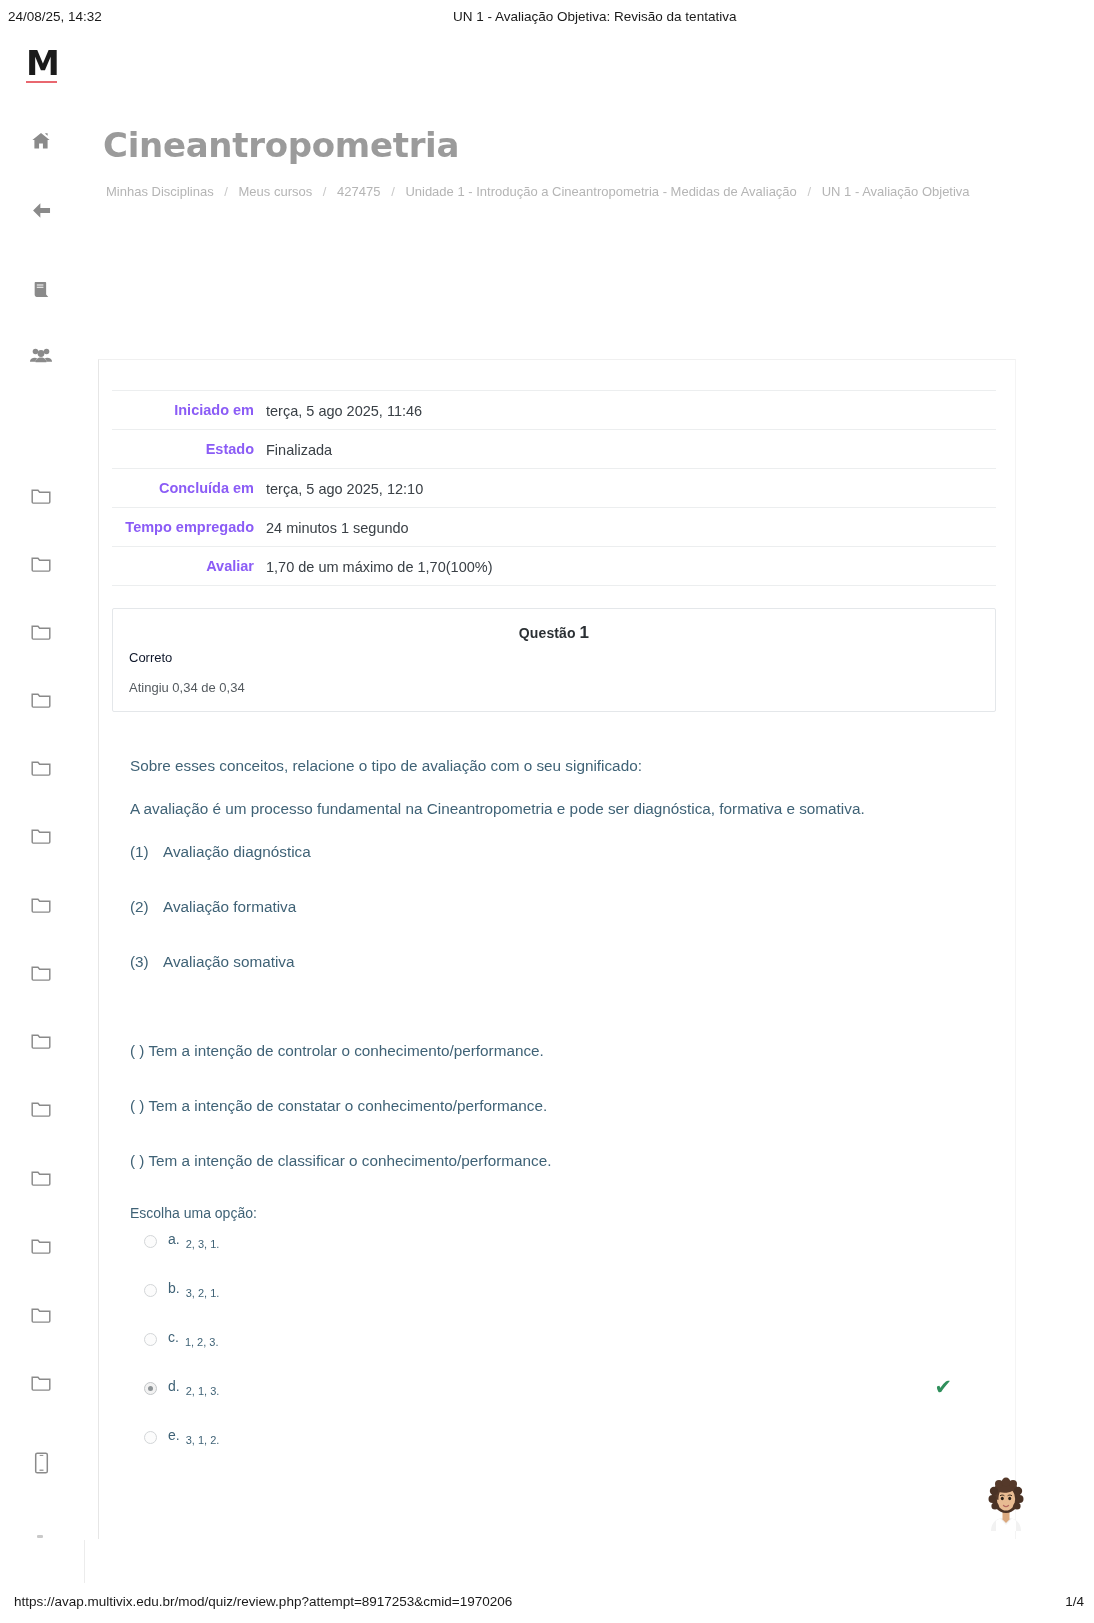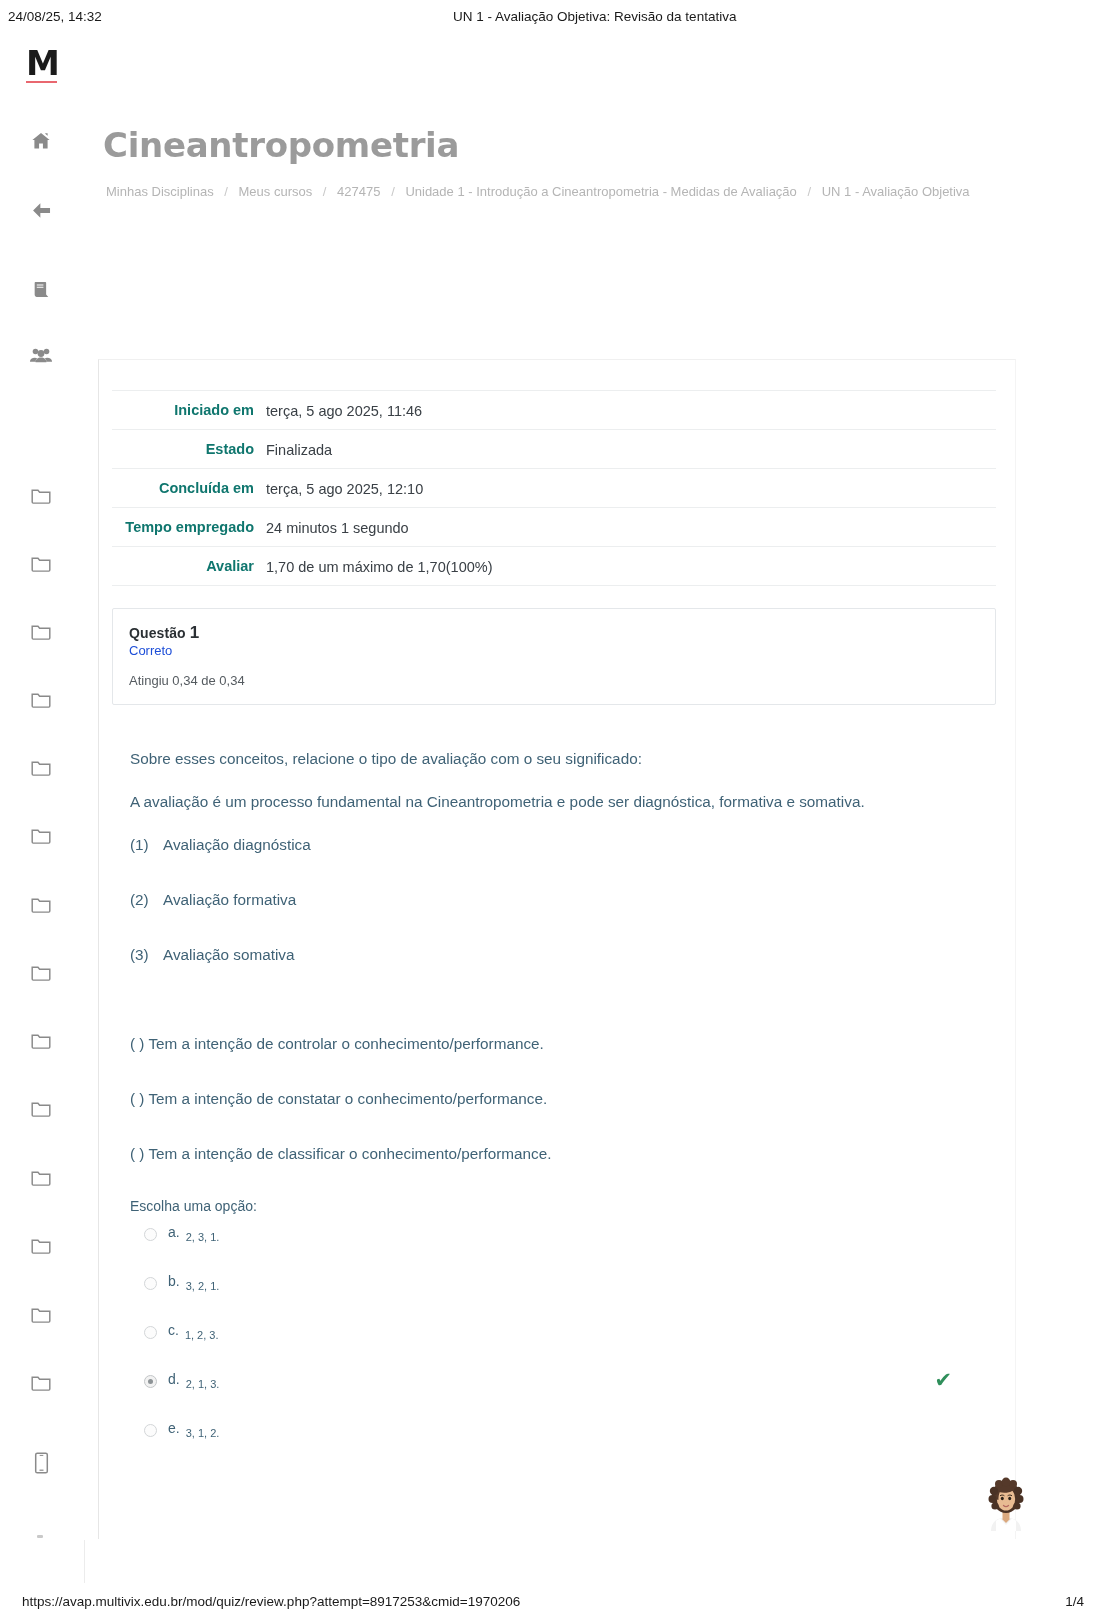--- a/index.html
+++ b/index.html
@@ -117,21 +117,21 @@
     margin: 30px 0 0 13px;
     border-collapse: collapse;
     width: 884px;
     font-size: 14.5px;
   }
   table.quizreviewsummary tr { border-top: 1px solid #eceeef; }
   table.quizreviewsummary tr:last-child { border-bottom: 1px solid #eceeef; }
   table.quizreviewsummary th {
     text-align: right;
     font-weight: 700;
-    color: #0f766e;
+    color: #8b5cf6;
     padding: 8px 12px 8px 0;
     width: 154px;
     vertical-align: top;
     line-height: 22px;
   }
   table.quizreviewsummary td {
     text-align: left;
     color: #3a4046;
     padding: 8px 0 6px 0;
     font-weight: 400;
@@ -145,26 +145,27 @@
     border: 1px solid #e4e7ea;
     border-radius: 2px;
     padding: 14px 16px 16px 16px;
     background: #fff;
   }
   .qbox .qno {
     font-size: 14px;
     font-weight: 700;
     color: #2b3034;
     letter-spacing: .1px;
+    text-align: center;
   }
   .qbox .qno .num { font-size: 17px; }
   .qbox .qstate {
     font-size: 13px;
-    color: #1d4ed8;
-    margin-top: 0;
+    color: #0f172a;
+    margin-top: 7px;
   }
   .qbox .qgrade {
     font-size: 13px;
     color: #555b60;
     margin-top: 15px;
   }
 
   
   .qtext {
     margin: 38px 0 0 31px;
@@ -248,21 +249,21 @@
     top: 1115px;
     width: 46px;
     height: 56px;
     overflow: hidden;
   }
   .avatar svg { display: block; }
 
   
   .print-footer {
     position: absolute;
-    left: 16px; right: 0;
+    left: 8px; right: 0;
     bottom: 0;
     height: 38px;
     display: flex;
     align-items: center;
     justify-content: space-between;
     padding: 0 10px 6px 6px;
     font-size: 13.5px;
     color: #1a1a1a;
   }
   .divider-v {

